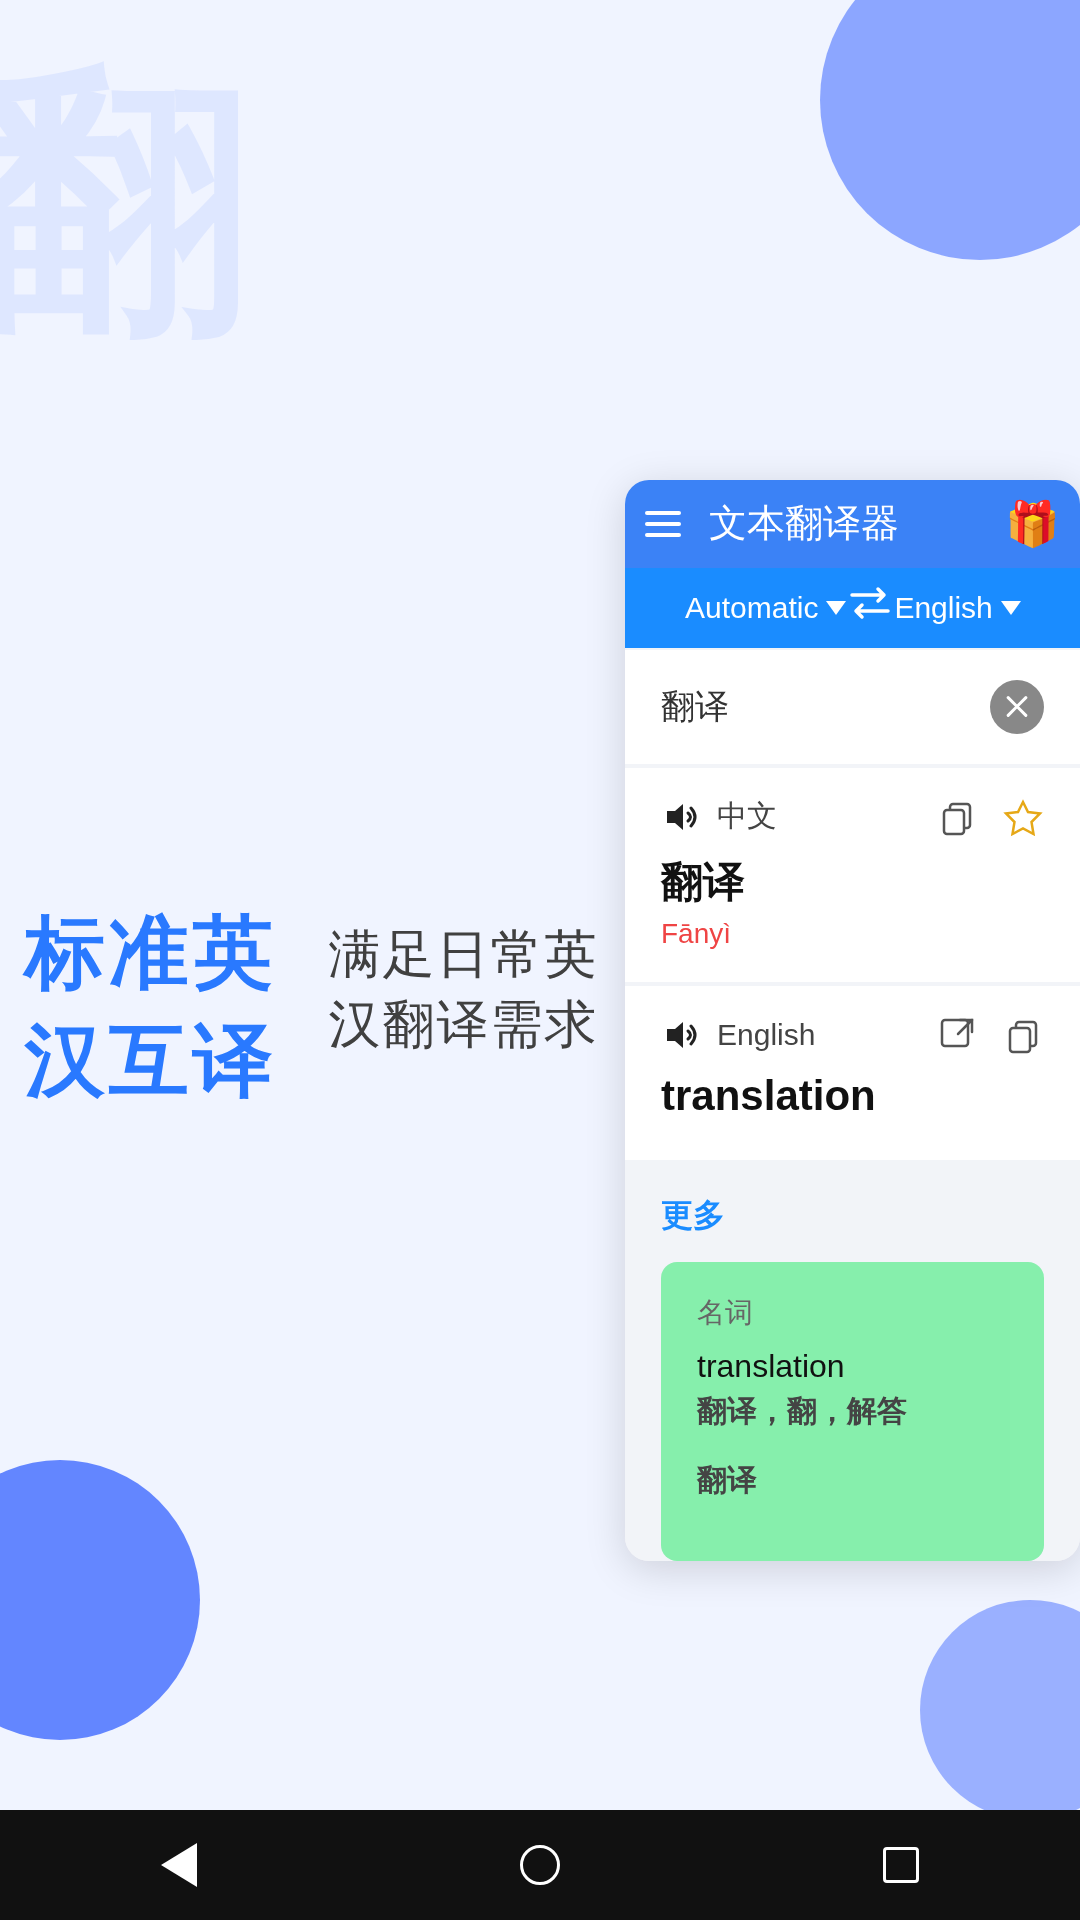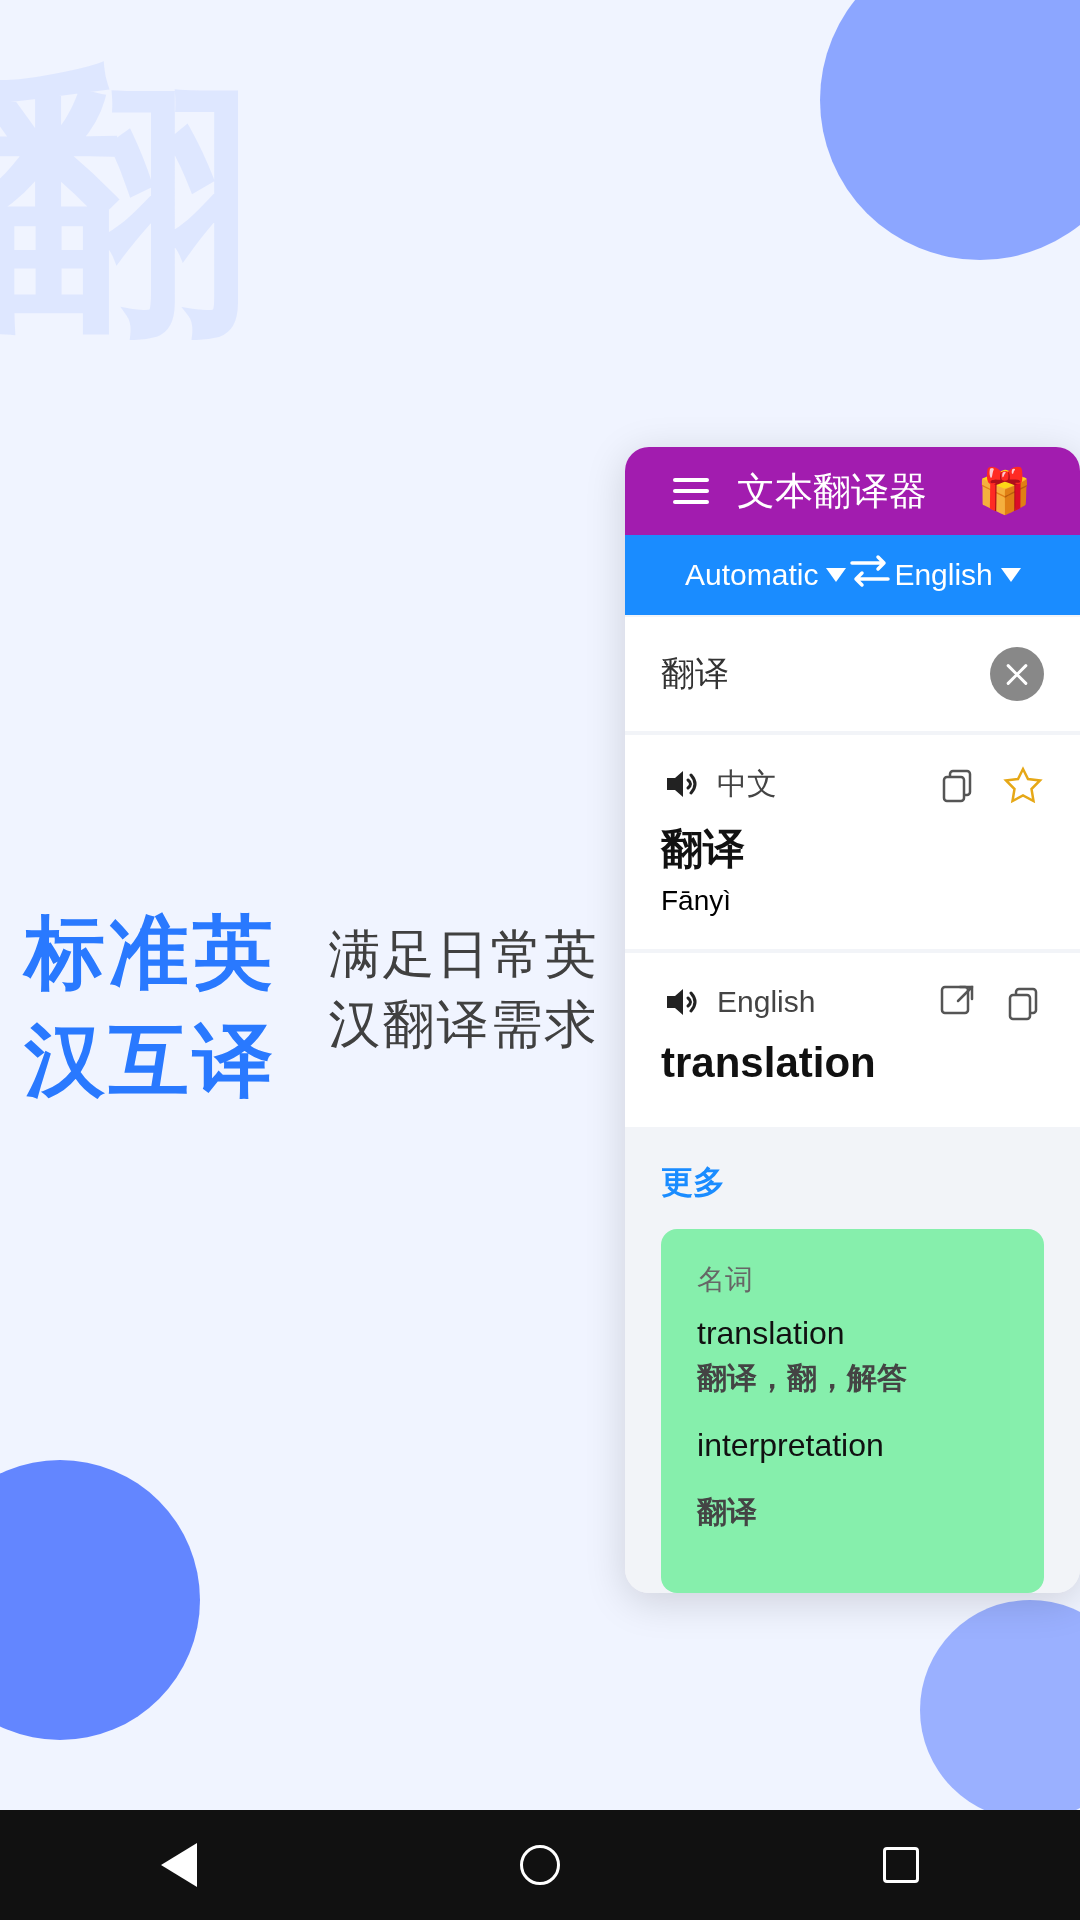--- a/index.html
+++ b/index.html
@@ -97,25 +97,25 @@
     .app-card {
       width: 760px;
       border-radius: 24px;
       overflow: hidden;
       box-shadow: 0 8px 40px rgba(0,0,0,0.15);
       background: #f2f4f8;
     }
 
     
     .app-header {
-      background: #a21caf;
+      background: #3b82f6;
       height: 88px;
       display: flex;
       align-items: center;
-      padding: 0 48px;
+      padding: 0 20px;
     }
 
     .hamburger-icon {
       display: flex;
       flex-direction: column;
       gap: 7px;
       cursor: pointer;
     }
 
     .hamburger-icon span {
@@ -274,21 +274,21 @@
 
     .result-word {
       font-size: 42px;
       font-weight: 700;
       color: #111;
       margin-bottom: 8px;
     }
 
     .result-pinyin {
       font-size: 28px;
-      color: #000000;
+      color: #ef4444;
     }
 
     
     .more-section {
       background: #f2f4f8;
       padding: 30px 36px 0;
     }
 
     .more-label {
       font-size: 32px;
@@ -484,21 +484,20 @@
 
     <div class="more-section">
       <div class="more-label">更多</div>
       <div class="more-card">
         <div class="more-category">名词</div>
         <div class="more-entry">
           <div class="more-entry-word">translation</div>
           <div class="more-entry-meaning">翻译，翻，解答</div>
         </div>
         <div class="more-entry">
-          <div class="more-entry-word">interpretation</div>
         </div>
         <div class="more-entry">
           <div class="more-entry-meaning">翻译</div>
         </div>
       </div>
     </div>
 
   </div>
 
 </div>

